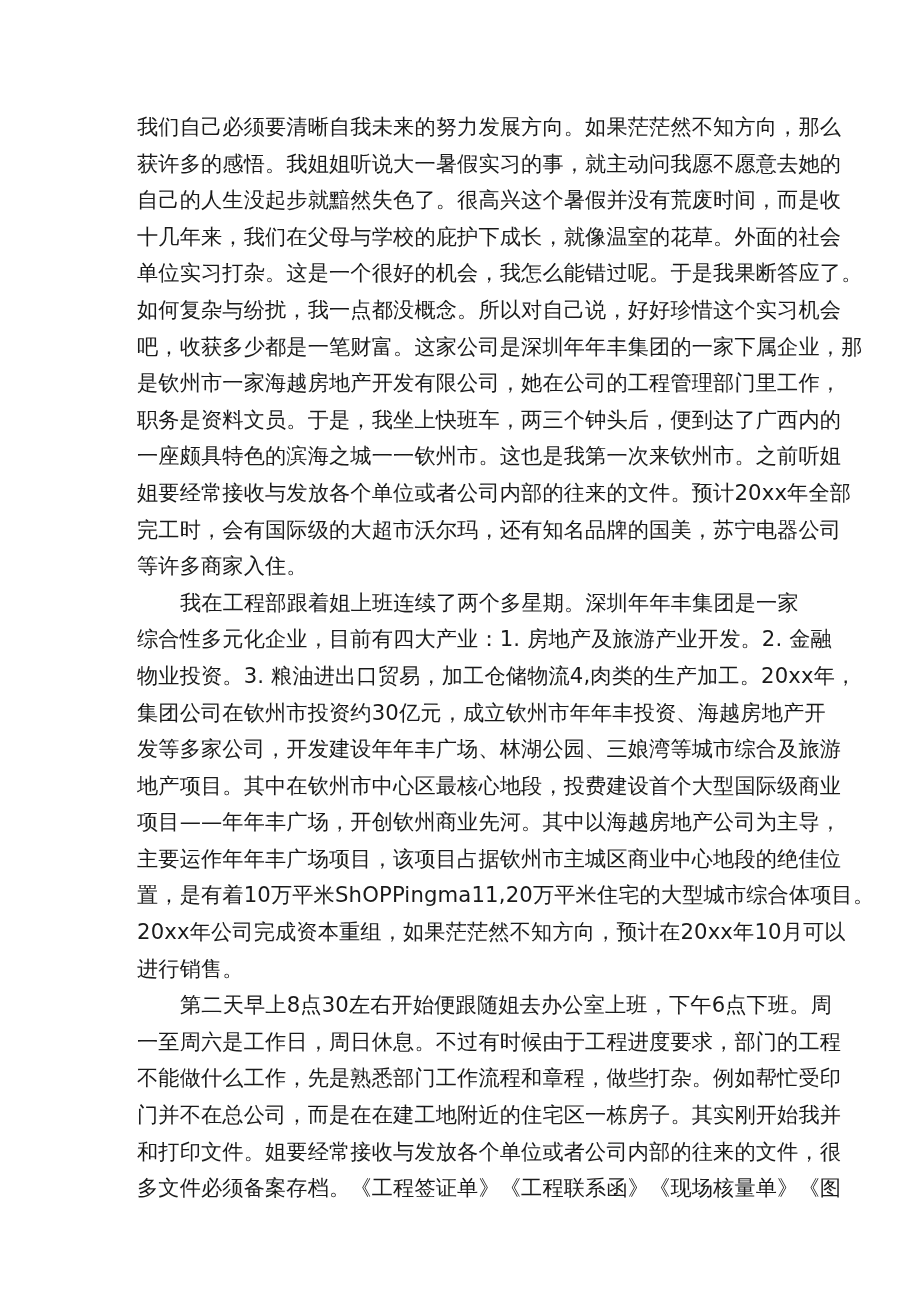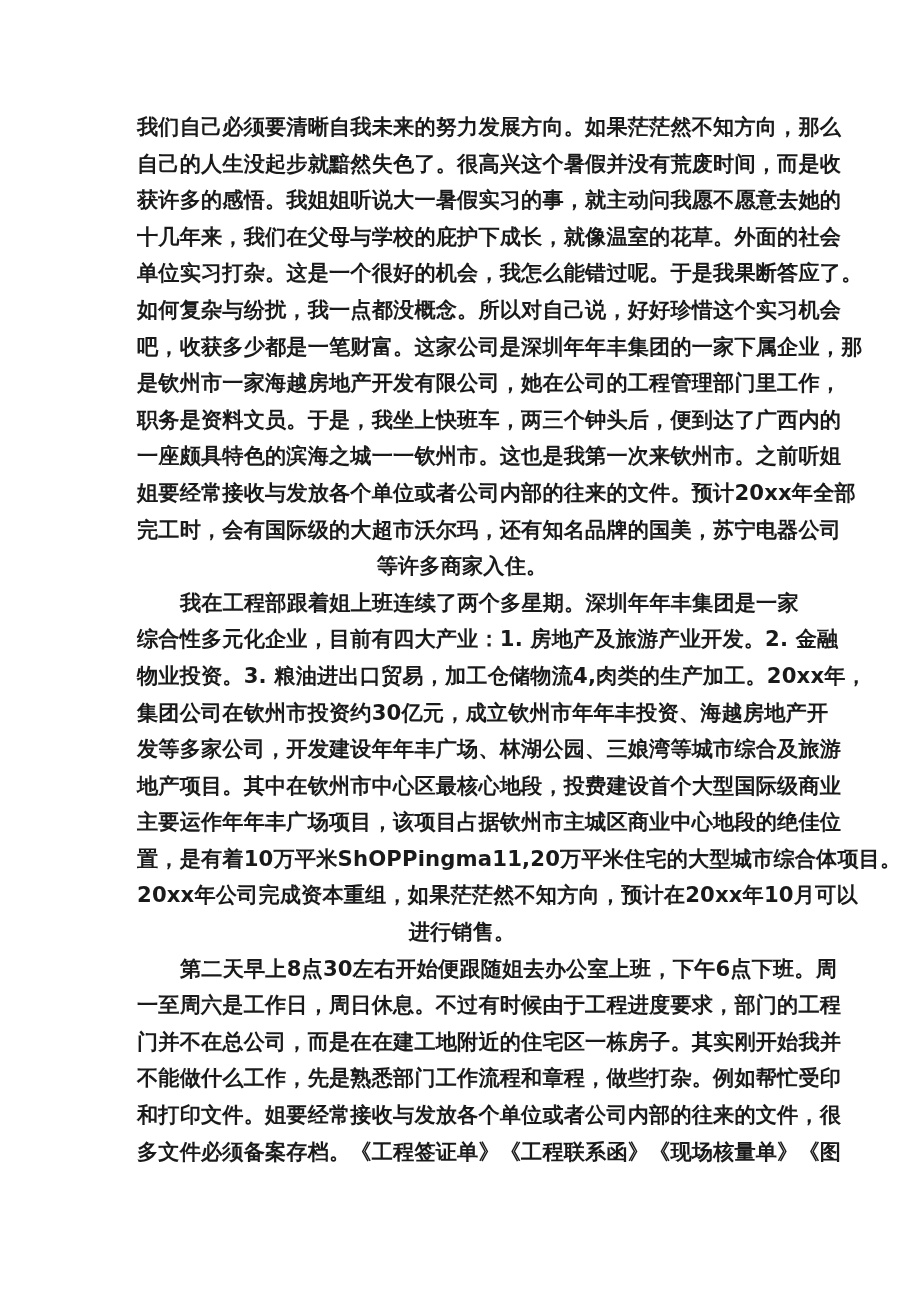--- a/index.html
+++ b/index.html
@@ -13,55 +13,54 @@
       position: relative;
       overflow: hidden;
       font-family: "DejaVu Sans", "Liberation Sans", sans-serif;
       color: #1a1a1a;
     }
     .page {
       position: absolute;
       left: 137px;
       top: 109px;
       width: 650px;
-      font-weight: bold;
     }
     .line {
       height: 36.6px;
       line-height: 36.6px;
       font-size: 21.2px;
       white-space: nowrap;
       letter-spacing: 0.15px;
       display: flex;
       justify-content: space-between;
     }
     .line.last {
-      justify-content: center;
+      justify-content: flex-start;
     }
     .line.indent {
       padding-left: 43px;
     }
     .line span {
       display: block;
     }
   </style>
 </head>
 <body>
 
 <div class="page">
 
   <div class="paragraph">
     <div class="line">
         <span>我们自己必须要清晰自我未来的努力发展方向。如果茫茫然不知方向，那么</span>
       </div>
     <div class="line">
-        <span>自己的人生没起步就黯然失色了。很高兴这个暑假并没有荒废时间，而是收</span>
+        <span>获许多的感悟。我姐姐听说大一暑假实习的事，就主动问我愿不愿意去她的</span>
       </div>
     <div class="line">
-        <span>获许多的感悟。我姐姐听说大一暑假实习的事，就主动问我愿不愿意去她的</span>
+        <span>自己的人生没起步就黯然失色了。很高兴这个暑假并没有荒废时间，而是收</span>
       </div>
     <div class="line">
         <span>十几年来，我们在父母与学校的庇护下成长，就像温室的花草。外面的社会</span>
       </div>
     <div class="line">
         <span>单位实习打杂。这是一个很好的机会，我怎么能错过呢。于是我果断答应了。</span>
       </div>
     <div class="line">
         <span>如何复杂与纷扰，我一点都没概念。所以对自己说，好好珍惜这个实习机会</span>
       </div>
@@ -101,20 +100,23 @@
     <div class="line">
         <span>集团公司在钦州市投资约30亿元，成立钦州市年年丰投资、海越房地产开</span>
       </div>
     <div class="line">
         <span>发等多家公司，开发建设年年丰广场、林湖公园、三娘湾等城市综合及旅游</span>
       </div>
     <div class="line">
         <span>地产项目。其中在钦州市中心区最核心地段，投费建设首个大型国际级商业</span>
       </div>
     <div class="line">
+        <span>项目——年年丰广场，开创钦州商业先河。其中以海越房地产公司为主导，</span>
+      </div>
+    <div class="line">
         <span>主要运作年年丰广场项目，该项目占据钦州市主城区商业中心地段的绝佳位</span>
       </div>
     <div class="line">
         <span>置，是有着10万平米ShOPPingma11,20万平米住宅的大型城市综合体项目。</span>
       </div>
     <div class="line">
         <span>20xx年公司完成资本重组，如果茫茫然不知方向，预计在20xx年10月可以</span>
       </div>
     <div class="line last">
         <span>进行销售。</span>
@@ -122,24 +124,24 @@
   </div>
 
   <div class="paragraph">
     <div class="line indent">
         <span>第二天早上8点30左右开始便跟随姐去办公室上班，下午6点下班。周</span>
       </div>
     <div class="line">
         <span>一至周六是工作日，周日休息。不过有时候由于工程进度要求，部门的工程</span>
       </div>
     <div class="line">
-        <span>门并不在总公司，而是在在建工地附近的住宅区一栋房子。其实刚开始我并</span>
+        <span>不能做什么工作，先是熟悉部门工作流程和章程，做些打杂。例如帮忙受印</span>
       </div>
     <div class="line">
-        <span>不能做什么工作，先是熟悉部门工作流程和章程，做些打杂。例如帮忙受印</span>
+        <span>门并不在总公司，而是在在建工地附近的住宅区一栋房子。其实刚开始我并</span>
       </div>
     <div class="line">
         <span>和打印文件。姐要经常接收与发放各个单位或者公司内部的往来的文件，很</span>
       </div>
     <div class="line">
         <span>多文件必须备案存档。《工程签证单》《工程联系函》《现场核量单》《图</span>
       </div>
   </div>
 
 </div>

